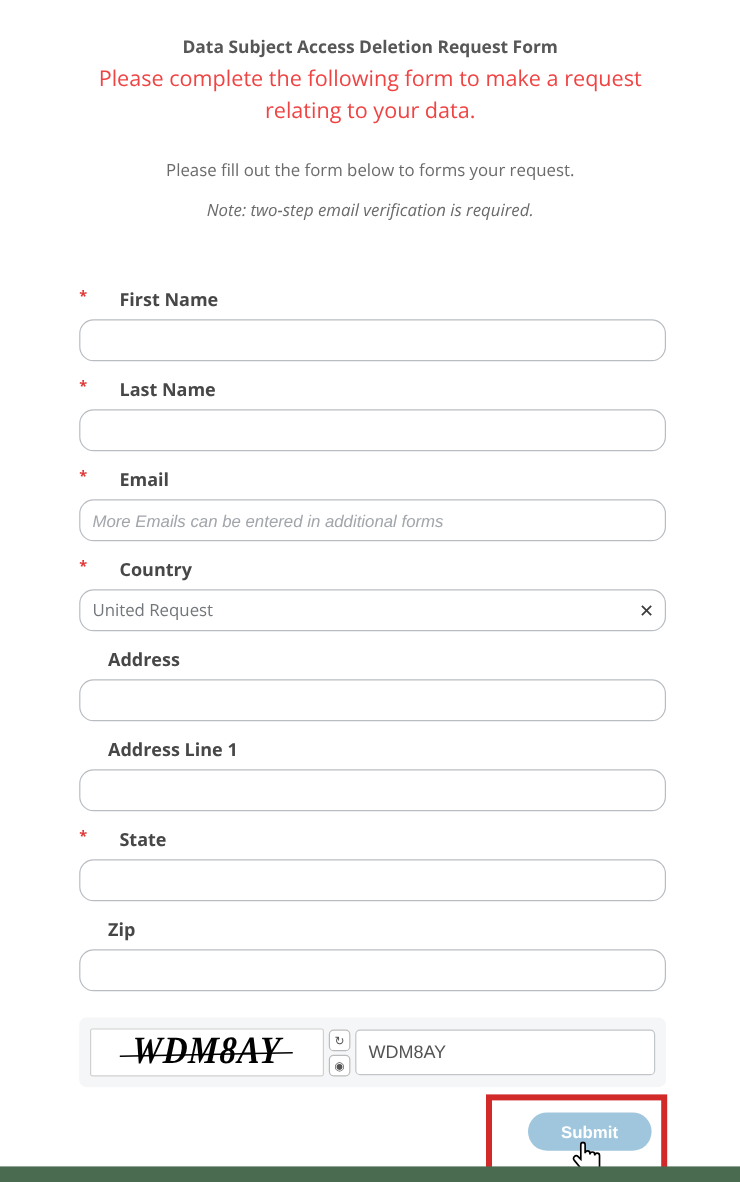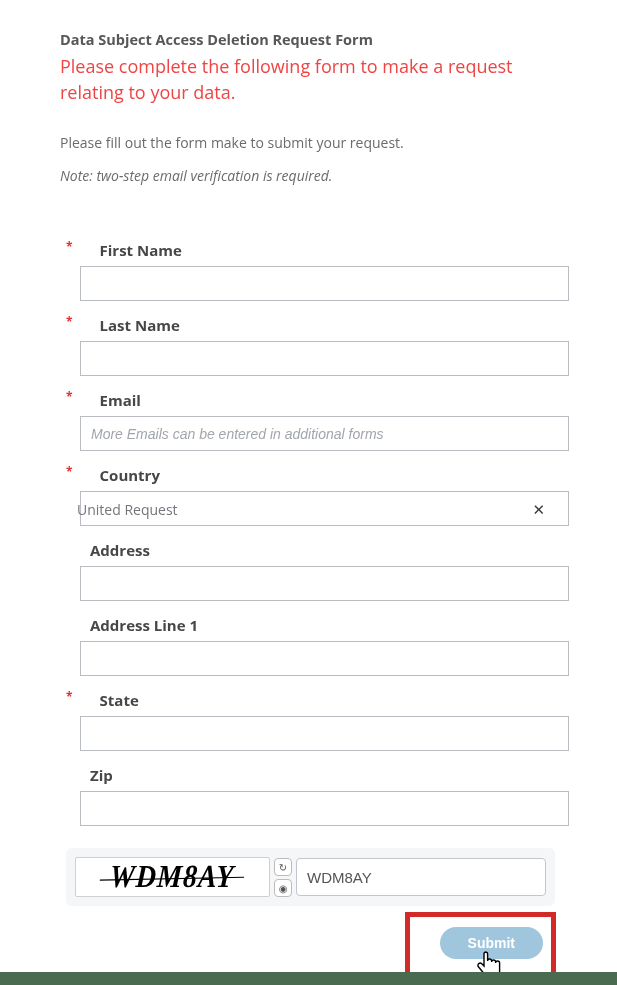--- a/index.html
+++ b/index.html
@@ -5,20 +5,21 @@
   * { box-sizing: border-box; margin: 0; padding: 0; }
   body {
     font-family: -apple-system, BlinkMacSystemFont, "Segoe UI", "Open Sans", Helvetica, Arial, sans-serif;
     background: #fff;
     width: 617px;
     height: 985px;
     position: relative;
     overflow: hidden;
   }
   .header {
+    text-align: center;
     padding: 30px 60px 0 60px;
     color: #5a5a5a;
   }
   .title {
     font-weight: 700;
     font-size: 14.5px;
     color: #575757;
     margin-bottom: 4px;
   }
   .subtitle {
@@ -60,27 +61,26 @@
   .label {
     font-weight: 700;
     font-size: 15px;
     color: #474747;
     padding-left: 24px;
   }
   .input, .select {
     width: 100%;
     height: 35px;
     border: 1px solid #b9bdc2;
-    border-radius: 0;
+    border-radius: 12px;
     padding: 0 10px;
     font-size: 14px;
     color: #555;
     outline: none;
     background: #fff;
-    margin-left: 14px;
   }
   .input::placeholder { color: #a2a6ab; font-style: italic; }
   .select-wrap {
     position: relative;
   }
   .select-text {
     position: absolute;
     left: 11px;
     top: 50%;
     transform: translateY(-50%);
@@ -206,21 +206,21 @@
     height: 13px;
     background: #4b6b51;
   }
 </style>
 </head>
 <body>
 
 <div class="header">
   <div class="title">Data Subject Access Deletion Request Form</div>
   <div class="subtitle">Please complete the following form to make a request relating to your data.</div>
-  <div class="instruct">Please fill out the form make to submit your request.</div>
+  <div class="instruct">Please fill out the form below to forms your request.</div>
   <div class="note">Note: two-step email verification is required.</div>
 </div>
 
 <div class="form">
 
   <div class="field">
     <div class="label-row">
       <span class="req">*</span>
       <span class="label">First Name</span>
     </div>

